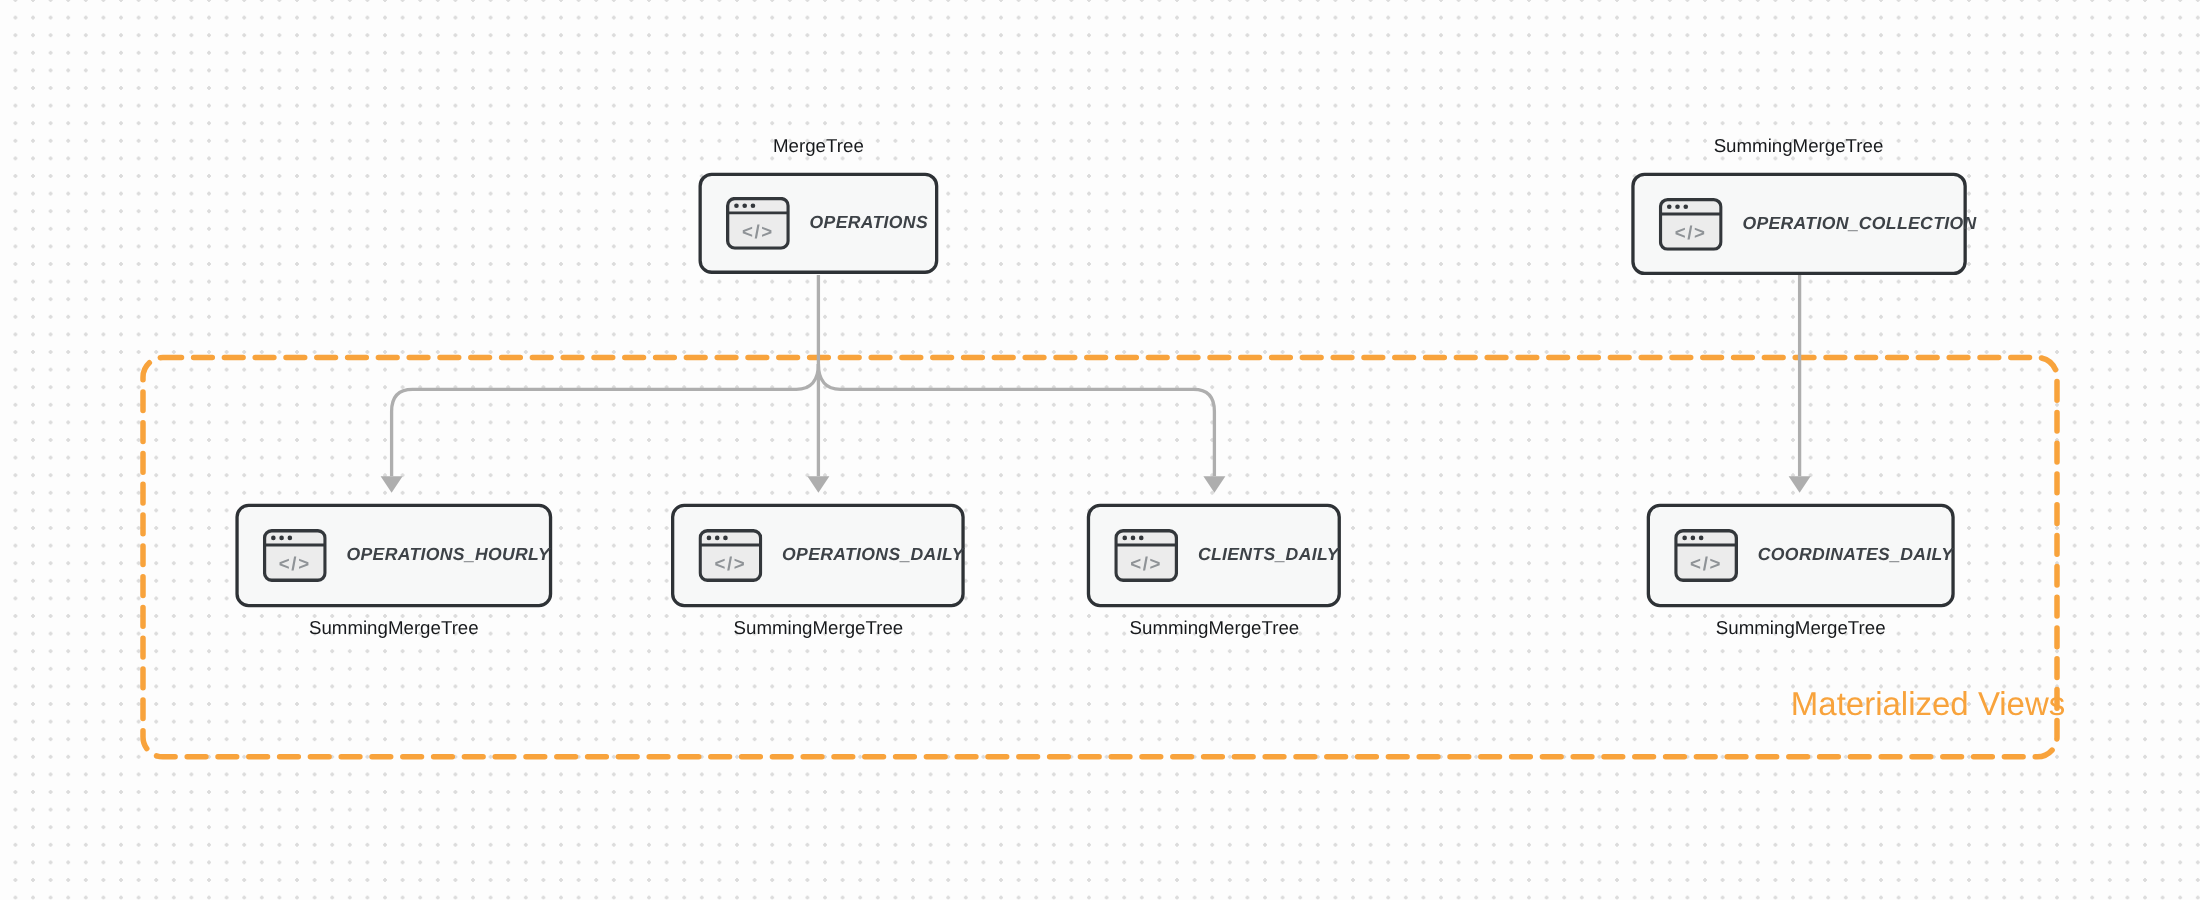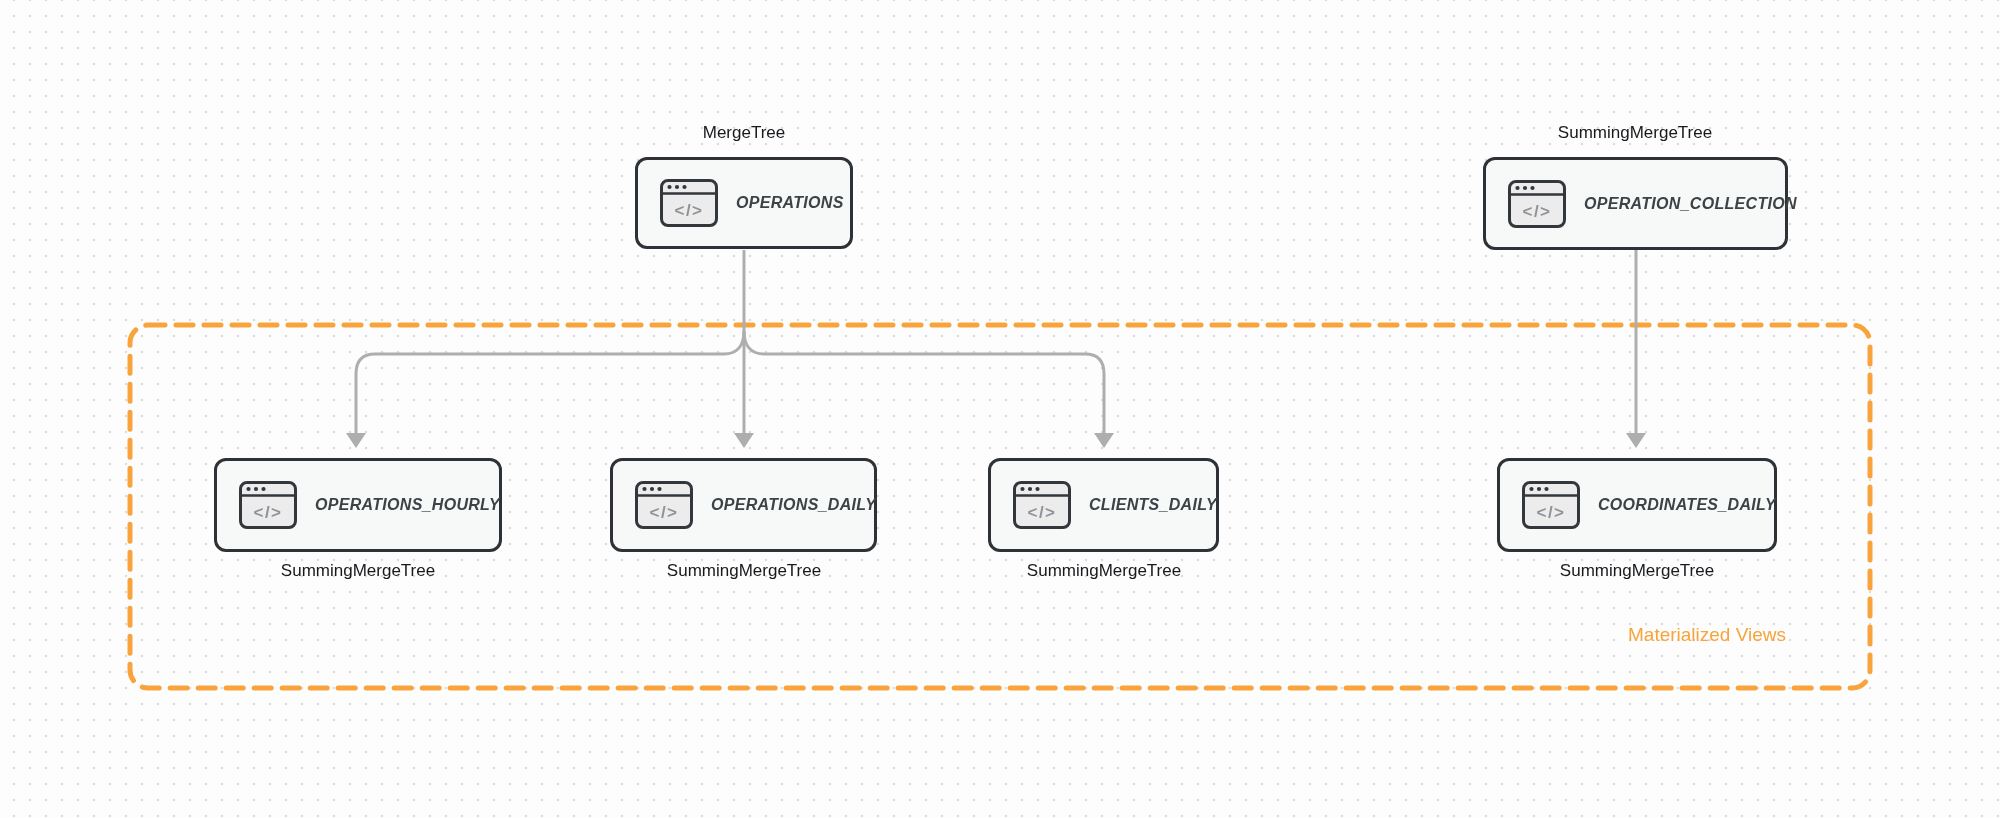--- a/index.html
+++ b/index.html
@@ -41,21 +41,21 @@
   }
   .engine-label {
     position: absolute;
     transform: translateX(-50%);
     font-size: 17px;
     color: #17191c;
     white-space: nowrap;
   }
   .group-label {
     position: absolute;
-    font-size: 19px;
+    font-size: 30px;
     font-weight: 500;
     color: #F8A33C;
     white-space: nowrap;
   }
 </style>
 </head>
 <body>
 
 <div class="canvas">
 

